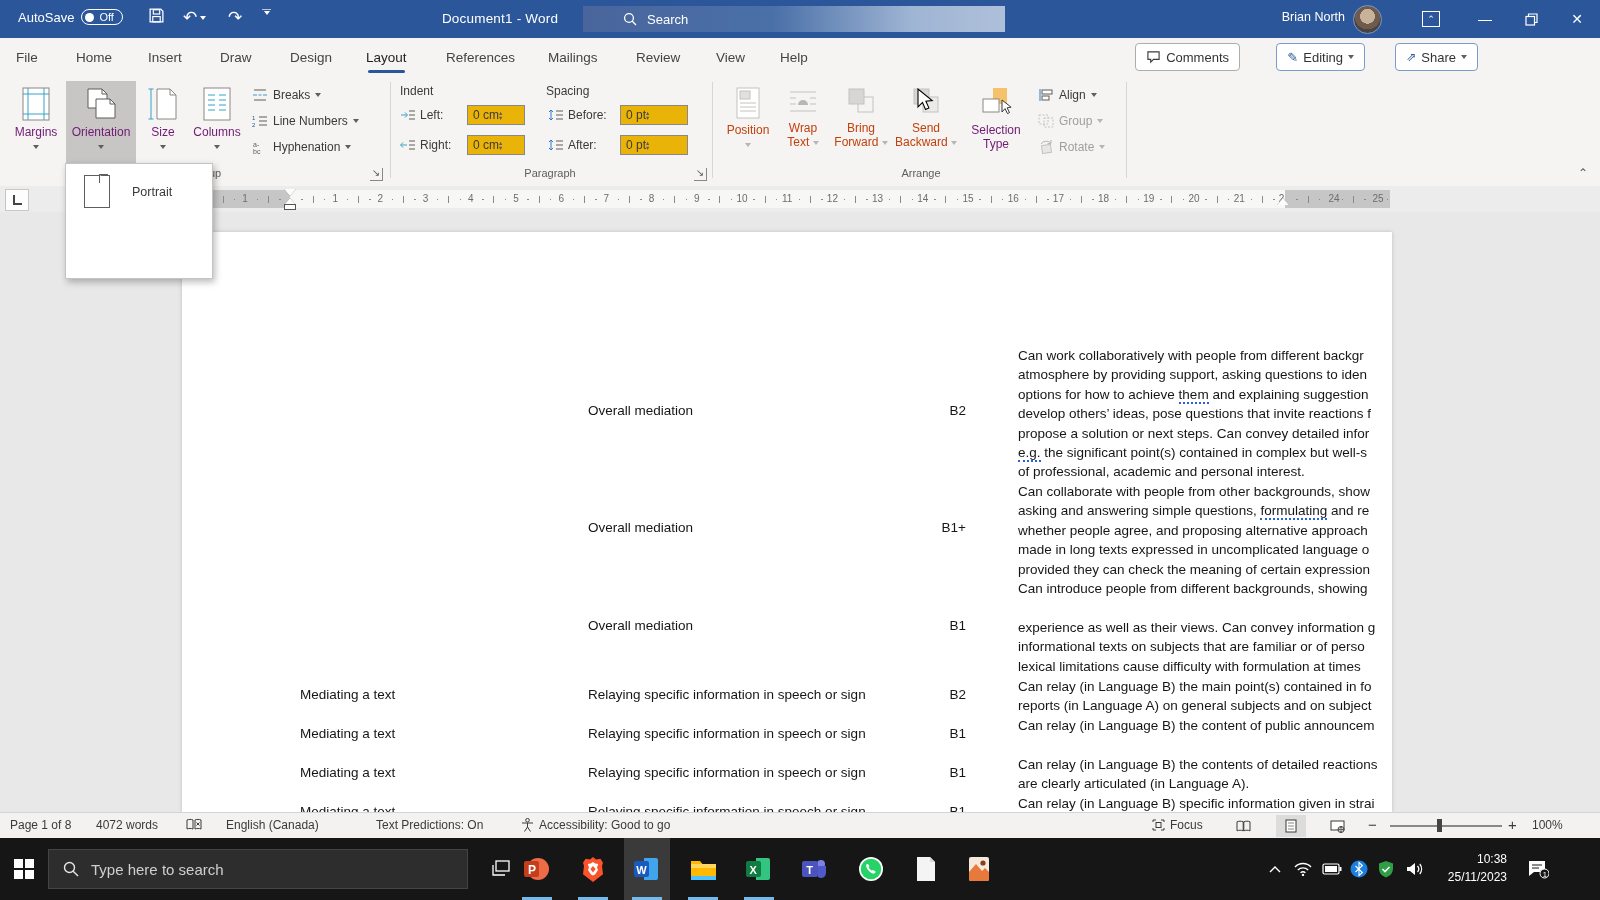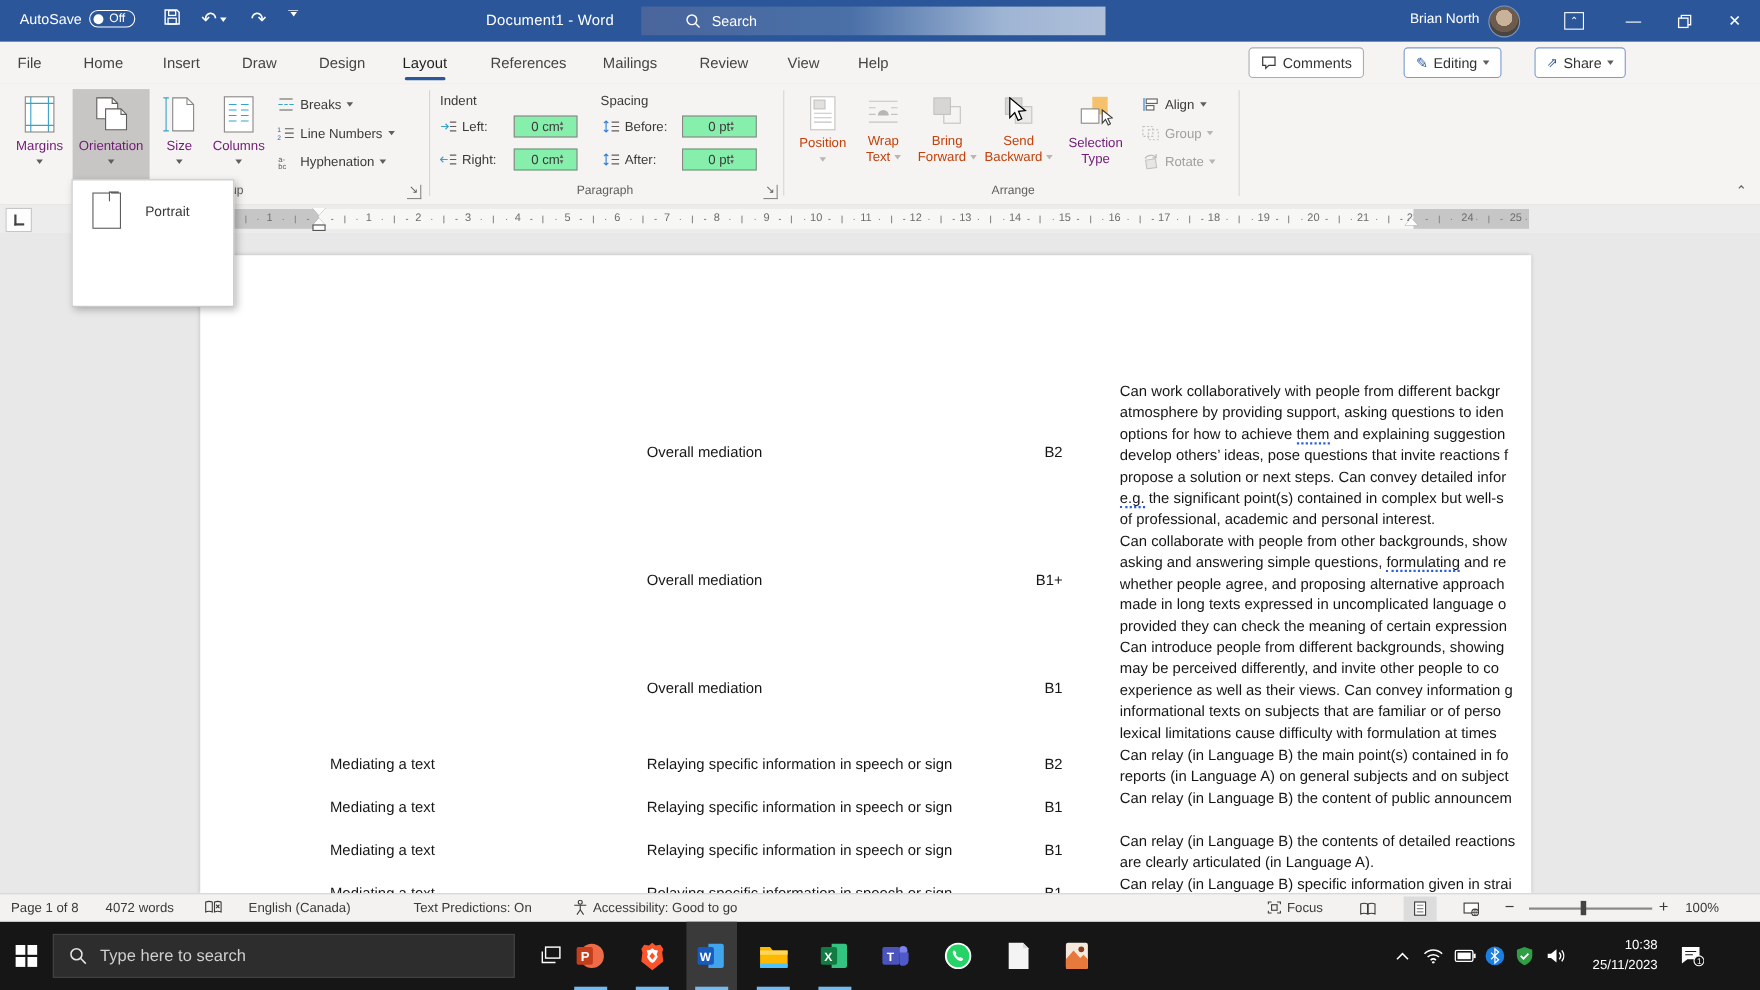--- a/index.html
+++ b/index.html
@@ -37,21 +37,21 @@
   .bigbtn .bic{display:block;margin:2px auto 4px auto;}
   .bigbtn.pressed{background:#c8c6c4;}
   .bigbtn.disabled{color:#c2410c;}
   .chev{display:inline-block;width:0;height:0;border-left:3.5px solid transparent;border-right:3.5px solid transparent;border-top:4px solid #605e5c;vertical-align:middle;}
   .bigbtn.disabled .chev{border-top-color:#b8b6b4;}
   .smallbtn{position:absolute;left:252px;height:22px;display:flex;align-items:center;gap:5px;font-size:12px;color:#3b3a39;}
   .gsep{position:absolute;top:6px;height:96px;width:1px;background:#d8d6d4;}
   .glabel{position:absolute;top:91px;font-size:11px;color:#605e5c;text-align:center;}
   .launcher{position:absolute;top:92px;font-size:10px;color:#605e5c;width:12px;height:12px;border-right:1px solid #8a8886;border-bottom:1px solid #8a8886;line-height:10px;text-align:center;}
   .fldrow{position:absolute;height:22px;display:flex;align-items:center;gap:5px;font-size:12px;color:#3b3a39;}
-  .spinbox{display:inline-flex;align-items:center;width:58px;height:20px;border:1px solid #8a8886;background:#86efac;font-size:12px;padding-left:5px;box-sizing:border-box;justify-content:center;}
+  .spinbox{display:inline-flex;align-items:center;width:58px;height:20px;border:1px solid #8a8886;background:#eab308;font-size:12px;padding-left:5px;box-sizing:border-box;justify-content:flex-start;}
   .spincol{display:flex;flex-direction:column;font-size:6.5px;color:#605e5c;line-height:5px;padding-right:2px;}
   .collapse{position:absolute;right:12px;top:90px;font-size:12px;color:#605e5c;}
 
   
   .ddmenu{position:absolute;left:65px;top:163px;width:146px;height:114px;background:#fff;border:1px solid #c6c4c2;
     box-shadow:2px 3px 7px rgba(0,0,0,.28);z-index:50;}
   .dditem{position:relative;height:55px;display:flex;align-items:center;font-size:12.5px;color:#3b3a39;}
   .dditem.sel{background:#d0cecd;}
   .pageicon{position:relative;background:#fff;border:1.4px solid #5f5d5b;}
   .pageicon .fold{position:absolute;right:-1px;bottom:-1px;width:0;height:0;border-style:solid;}
@@ -584,21 +584,20 @@
         <div class="c-scale" style="top: 288px;">Overall mediation</div>
         <div class="c-level" style="top: 288px;">B1+</div>
         <div class="dline" style="top: 252px;"><span>Can collaborate with people from other backgrounds, show</span></div>
         <div class="dline" style="top: 271.4px;"><span>asking and answering simple questions, </span><span class="squig">formulating</span><span> and re</span></div>
         <div class="dline" style="top: 290.8px;"><span>whether people agree, and proposing alternative approach</span></div>
         <div class="dline" style="top: 310.2px;"><span>made in long texts expressed in uncomplicated language o</span></div>
         <div class="dline" style="top: 329.6px;"><span>provided they can check the meaning of certain expression</span></div>
         <div class="c-scale" style="top: 386px;">Overall mediation</div>
         <div class="c-level" style="top: 386px;">B1</div>
         <div class="dline" style="top: 349px;"><span>Can introduce people from different backgrounds, showing</span></div>
-        <div class="dline" style="top: 368.4px;"><span>may be perceived differently, and invite other people to co</span></div>
         <div class="dline" style="top: 387.8px;"><span>experience as well as their views. Can convey information g</span></div>
         <div class="dline" style="top: 407.2px;"><span>informational texts on subjects that are familiar or of perso</span></div>
         <div class="dline" style="top: 426.6px;"><span>lexical limitations cause difficulty with formulation at times</span></div>
         <div class="c-activity" style="top: 455px;">Mediating a text</div>
         <div class="c-scale" style="top: 455px;">Relaying specific information in speech or sign</div>
         <div class="c-level" style="top: 455px;">B2</div>
         <div class="dline" style="top: 447px;"><span>Can relay (in Language B) the main point(s) contained in fo</span></div>
         <div class="dline" style="top: 466.4px;"><span>reports (in Language A) on general subjects and on subject</span></div>
         <div class="c-activity" style="top: 494px;">Mediating a text</div>
         <div class="c-scale" style="top: 494px;">Relaying specific information in speech or sign</div>

